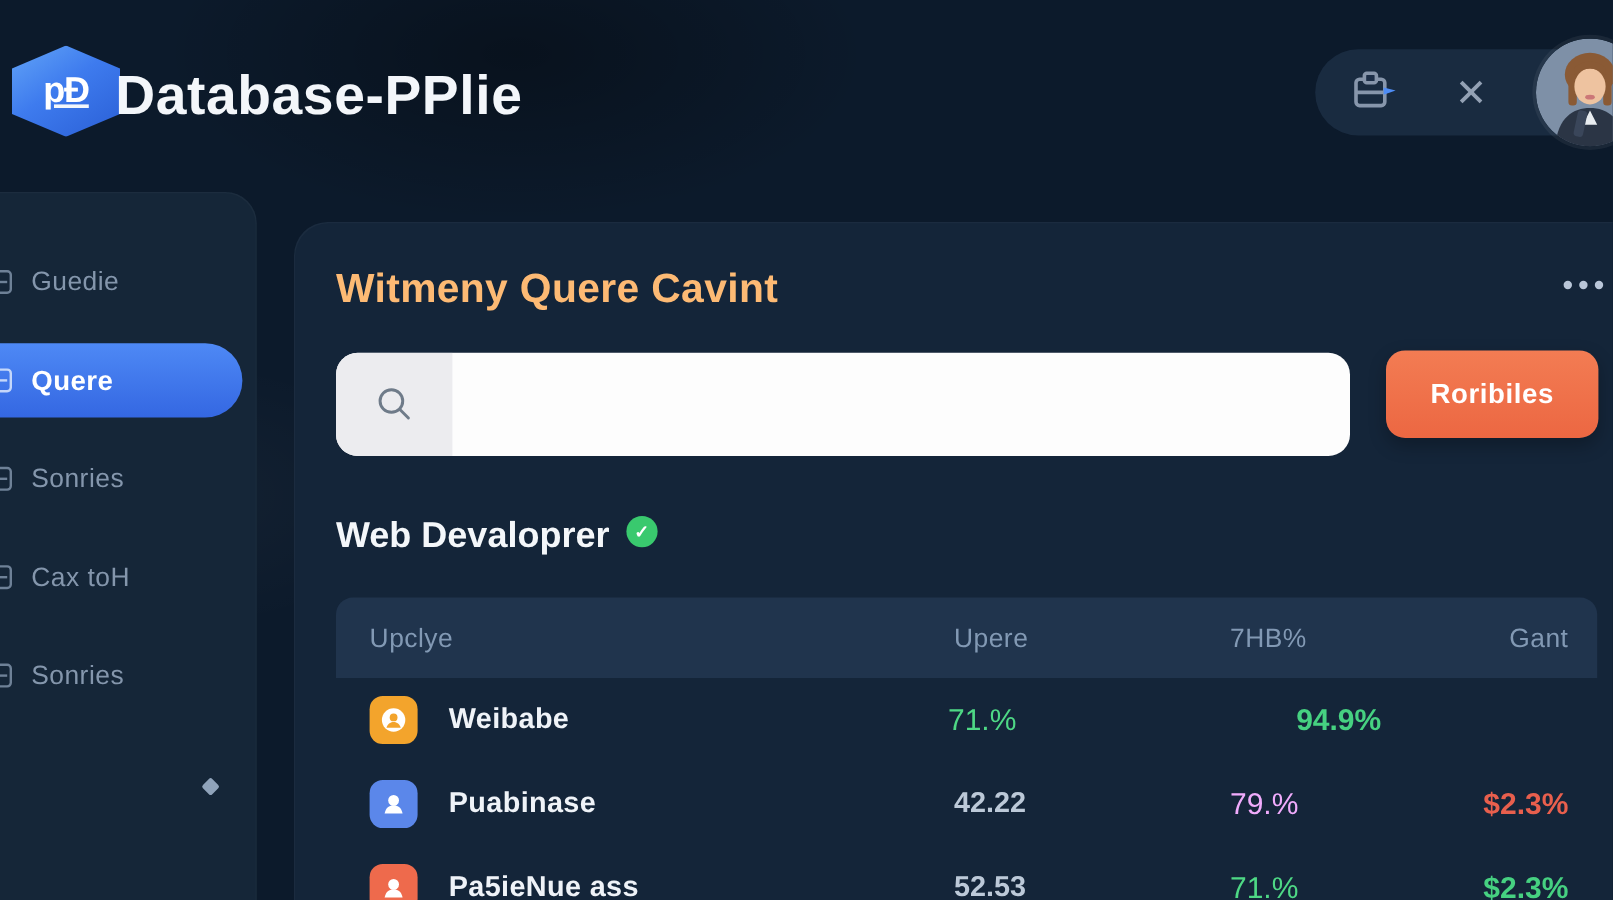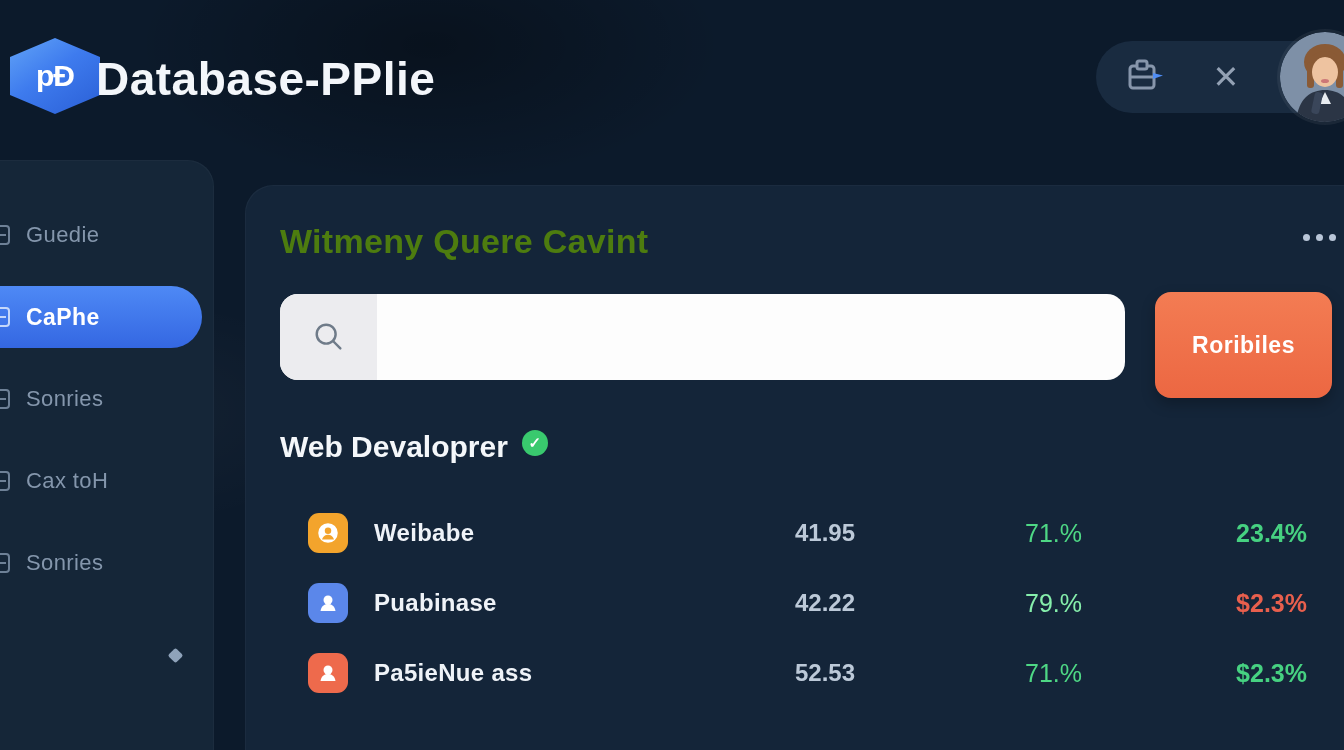--- a/index.html
+++ b/index.html
@@ -21,20 +21,21 @@
     z-index:0;
   }
 
   
   .logo {
     position:absolute; left:10px; top:38px; width:90px; height:76px;
     background:linear-gradient(145deg,#62a4f7 0%,#3e7bee 45%,#2a5fd6 100%);
     clip-path:polygon(50% 0,100% 25%,100% 75%,50% 100%,0 75%,0 25%);
     display:flex; align-items:center; justify-content:center;
     z-index:3;
+    text-decoration:underline;
   }
   .logo span { font-size:30px; font-weight:700; color:#fff; letter-spacing:-1px; }
   .app-title {
     position:absolute; left:96px; top:52px; z-index:3;
     font-size:46px; font-weight:700; letter-spacing:.5px; color:#f3f6fa;
   }
   .top-pill {
     position:absolute; left:1096px; top:41px; width:310px; height:72px;
     background:rgba(48,70,100,.38); border-radius:36px; z-index:2;
     display:flex; align-items:center;
@@ -84,21 +85,21 @@
   }
 
   
   .main-panel {
     position:absolute; left:245px; top:185px; width:1130px; height:600px;
     background:#142539; border-radius:28px; z-index:1;
     box-shadow:inset 1px 1px 0 rgba(255,255,255,.03);
   }
   .page-title {
     position:absolute; left:280px; top:222px; z-index:3;
-    font-size:34px; font-weight:700; color:#4d7c0f; letter-spacing:.3px;
+    font-size:34px; font-weight:700; color:#fdba74; letter-spacing:.3px;
   }
   .overflow-menu {
     position:absolute; left:1299px; top:230px; z-index:3;
     display:flex; gap:6px; cursor:pointer; padding:4px;
   }
   .overflow-menu i { width:7px; height:7px; border-radius:50%; background:#b9c6d8; }
 
   .search-wrap {
     position:absolute; left:280px; top:294px; width:845px; height:86px; z-index:3;
     background:#fdfdfd; border-radius:18px; overflow:hidden;
@@ -108,21 +109,21 @@
     flex:1; height:100%; border:none; outline:none; background:transparent;
     padding:0 0 0 30px; font-size:24px; color:#394552;
     font-family:"Liberation Sans", sans-serif;
   }
   .search-wrap input::placeholder { color:#99a3ae; }
   .search-btn {
     width:97px; height:100%; background:#ececef; flex:0 0 auto;
     display:flex; align-items:center; justify-content:center; cursor:pointer;
   }
   .action-btn {
-    position:absolute; left:1155px; top:292px; width:177px; height:106px; z-index:3;
+    position:absolute; left:1155px; top:292px; width:177px; height:73px; z-index:3;
     background:linear-gradient(180deg,#f37c53,#ec6742);
     border:none; border-radius:16px; cursor:pointer;
     color:#fff; font-size:23px; font-weight:700; letter-spacing:.5px;
     font-family:"Liberation Sans", sans-serif;
     box-shadow:0 6px 14px rgba(0,0,0,.25);
   }
 
   .section-title {
     position:absolute; left:280px; top:430px; z-index:3;
     font-size:30px; font-weight:700; color:#f4f7fa;
@@ -194,21 +195,21 @@
 </div>
 
 <aside class="sidebar">
   <ul class="nav">
     <li class="nav-item">
       <span class="nav-icon"></span>
       <span>Guedie</span>
     </li>
     <li class="nav-item active">
       <span class="nav-icon"></span>
-      <span>CaPhe</span>
+      <span>Quere</span>
     </li>
     <li class="nav-item">
       <span class="nav-icon"></span>
       <span>Sonries</span>
     </li>
     <li class="nav-item">
       <span class="nav-icon"></span>
       <span>Cax toH</span>
     </li>
     <li class="nav-item">
@@ -239,49 +240,54 @@
 </div>
 
 <button class="action-btn">Roribiles</button>
 
 <div class="section-title">
   <span>Web Devaloprer</span>
   <span class="check-badge">✓</span>
 </div>
 
 <div class="table">
+  <div class="t-head">
+    <div class="c1">Upclye</div>
+    <div class="c2">Upere</div>
+    <div class="c3">7HB%</div>
+    <div class="c4">Gant</div>
+  </div>
 
   <div class="t-row">
     <div class="c1">
       <span class="row-icon" style="background: rgb(243, 164, 44);">
         <svg viewBox="0 0 24 24" width="26" height="26">
           <circle cx="12" cy="12" r="9" fill="#fff"></circle>
           <circle cx="12" cy="10" r="3" fill="#f3a42c"></circle>
           <path d="M6.5 18 C7.5 14.5 10 13.5 12 13.5 C14 13.5 16.5 14.5 17.5 18 Z" fill="#f3a42c"></path>
         </svg>
       </span>
       <span class="row-name">Weibabe</span>
     </div>
-    <div class="c2">41.95</div>
     <div class="c3" style="color: rgb(78, 216, 133);">71.%</div>
-    <div class="c4" style="color: rgb(70, 209, 129);">23.4%</div>
+    <div class="c4" style="color: rgb(70, 209, 129);">94.9%</div>
   </div>
 
   <div class="t-row">
     <div class="c1">
       <span class="row-icon" style="background: rgb(91, 135, 234);">
         <svg viewBox="0 0 24 24" width="24" height="24">
           <circle cx="12" cy="9" r="4.5" fill="#fff"></circle>
           <path d="M4.5 20 C5.5 14.5 9 13 12 13 C15 13 18.5 14.5 19.5 20 Z" fill="#fff"></path>
         </svg>
       </span>
       <span class="row-name">Puabinase</span>
     </div>
     <div class="c2">42.22</div>
-    <div class="c3" style="color: #86efac;">79.%</div>
+    <div class="c3" style="color: #f0abfc;">79.%</div>
     <div class="c4" style="color: rgb(232, 95, 77);">$2.3%</div>
   </div>
 
   <div class="t-row">
     <div class="c1">
       <span class="row-icon" style="background: rgb(238, 106, 76);">
         <svg viewBox="0 0 24 24" width="24" height="24">
           <circle cx="12" cy="9" r="4.5" fill="#fff"></circle>
           <path d="M4.5 20 C5.5 14.5 9 13 12 13 C15 13 18.5 14.5 19.5 20 Z" fill="#fff"></path>
         </svg>

